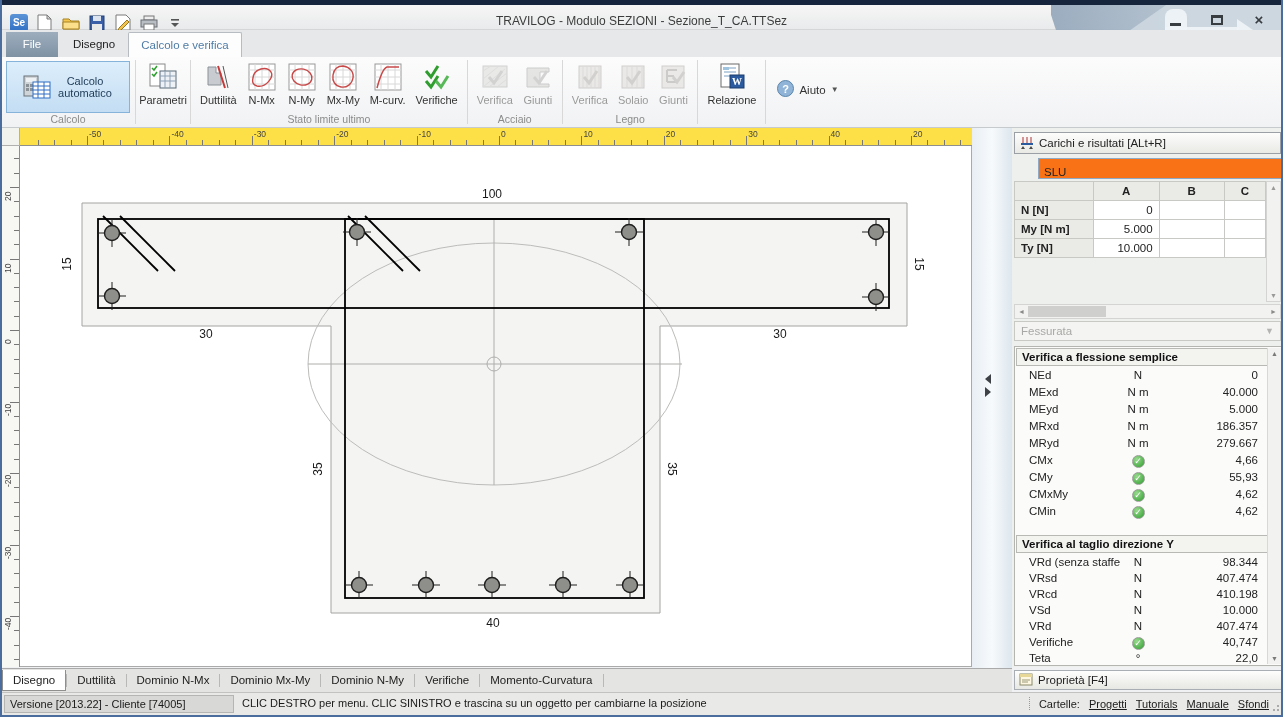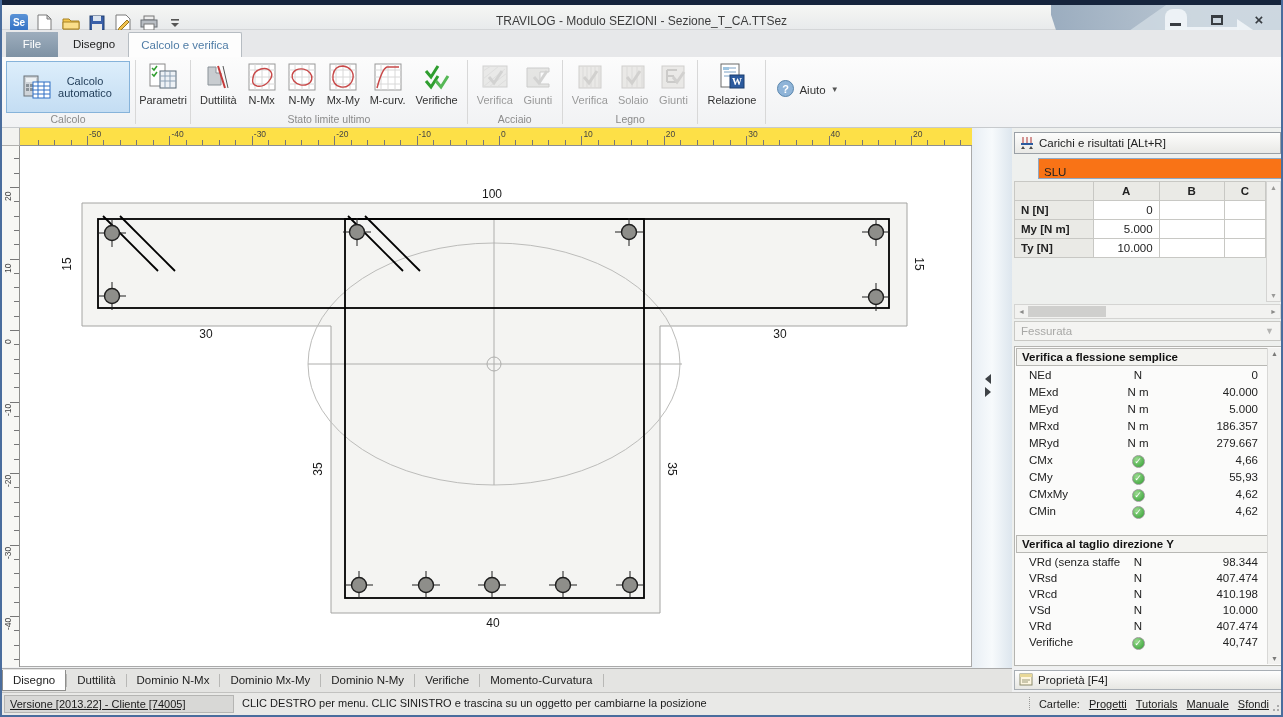--- a/index.html
+++ b/index.html
@@ -114,21 +114,21 @@
   
   .btabs{position:absolute;left:0;top:668px;width:1010px;height:24px;background:#e4e4e2;border-top:1px solid #aaa;display:flex;align-items:flex-start;}
   .btab{padding:0 10px;height:21px;line-height:21px;font-size:11.5px;color:#222;margin-top:1px;}
   .btab.active{background:#fff;border:1px solid #8f8f8d;border-top:none;font-weight:normal;}
   .btab-sep{width:1px;height:13px;background:#b8b8b6;margin-top:5px;}
 
   
   .statusbar{position:absolute;left:0;top:692px;width:1283px;height:23px;background:#e9e9e7;border-top:1px solid #c2c2c0;font-size:11px;}
   .st-left{position:absolute;left:2px;top:2px;width:230px;height:18px;background:#d8d8d6;border:1px solid #b5b5b3;
            display:flex;align-items:center;padding:0 5px;}
-  .st-left span{text-decoration:underline;color:#1a1a1a;}
+  .st-left span{color:#1a1a1a;}
   .st-msg{position:absolute;left:240px;top:4px;color:#1a1a1a;}
   .st-right{position:absolute;right:16px;top:4px;display:flex;gap:9px;align-items:center;}
   .st-right a{color:#1a1a1a;text-decoration:underline;}
   .st-div{width:1px;height:13px;border-left:1px dotted #9a9a98;}
   .grip{position:absolute;right:2px;bottom:2px;width:12px;height:12px;
         background:radial-gradient(circle at 3px 9px,#aaa 1px,transparent 1.5px),radial-gradient(circle at 7px 9px,#aaa 1px,transparent 1.5px),radial-gradient(circle at 7px 5px,#aaa 1px,transparent 1.5px),radial-gradient(circle at 11px 9px,#aaa 1px,transparent 1.5px),radial-gradient(circle at 11px 5px,#aaa 1px,transparent 1.5px),radial-gradient(circle at 11px 1px,#aaa 1px,transparent 1.5px);}
 </style>
 </head>
 <body>
 
@@ -757,20 +757,25 @@
       <div class="rrow sm">
           <span class="rlabel">VRd</span>
           <span class="runit">N</span>
           <span class="rvalue">407.474</span>
         </div>
       <div class="rrow sm">
           <span class="rlabel">Verifiche</span>
           <span class="runit"><span class="badge">✓</span></span>
           <span class="rvalue">40,747</span>
         </div>
+      <div class="rrow sm">
+          <span class="rlabel">Teta</span>
+          <span class="runit">°</span>
+          <span class="rvalue">22,0</span>
+        </div>
       <div class="res-scroll">
           <span>▲</span>
           <span>▼</span>
         </div>
     </div>
   </div>
 
   <div class="props-bar">
     <span>
       <svg width="14" height="14">

